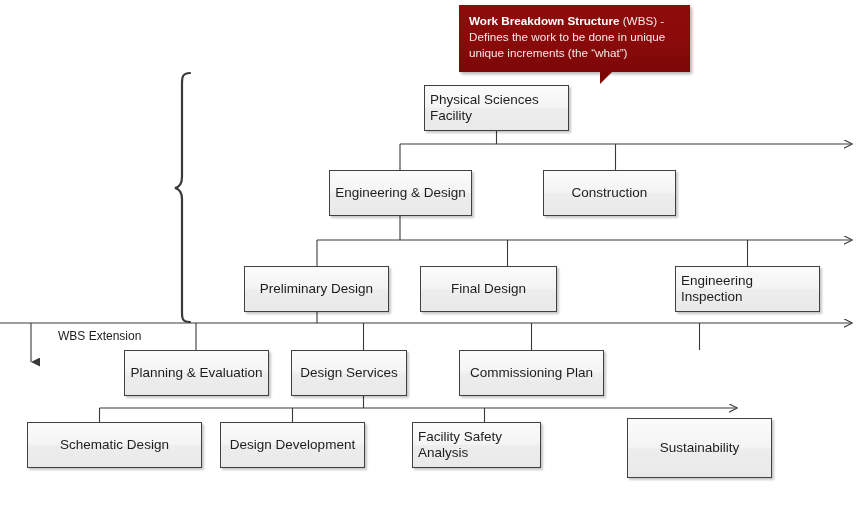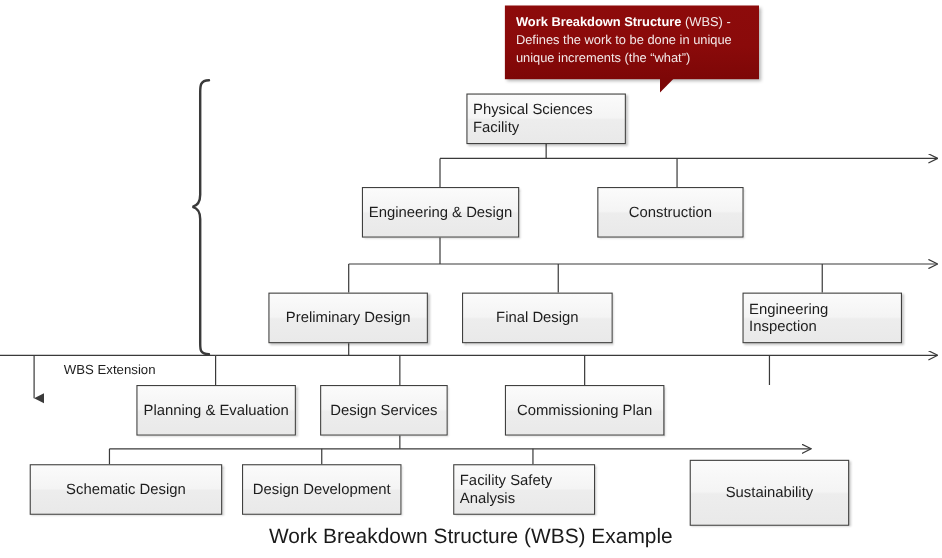--- a/index.html
+++ b/index.html
@@ -114,14 +114,13 @@
       <div class="node" style="left: 675px; top: 266px; width: 145px; height: 46px;">Engineering Inspection</div>
       <div class="node" style="left: 124px; top: 350px; width: 145px; height: 46px;">Planning &amp; Evaluation</div>
       <div class="node" style="left: 291px; top: 350px; width: 116px; height: 46px;">Design Services</div>
       <div class="node" style="left: 459px; top: 350px; width: 145px; height: 46px;">Commissioning Plan</div>
       <div class="node" style="left: 627px; top: 370px; width: 145px; height: 60px; margin-top: 48px;">Sustainability</div>
       <div class="node" style="left: 27px; top: 422px; width: 175px; height: 46px;">Schematic Design</div>
       <div class="node" style="left: 220px; top: 422px; width: 145px; height: 46px;">Design Development</div>
       <div class="node" style="left: 412px; top: 422px; width: 129px; height: 46px;">Facility Safety Analysis</div>
     </div>
 
-  <div id="diagram-title">Work Breakdown Structure (WBS) Example</div>
 </div>
 
 </body></html>

